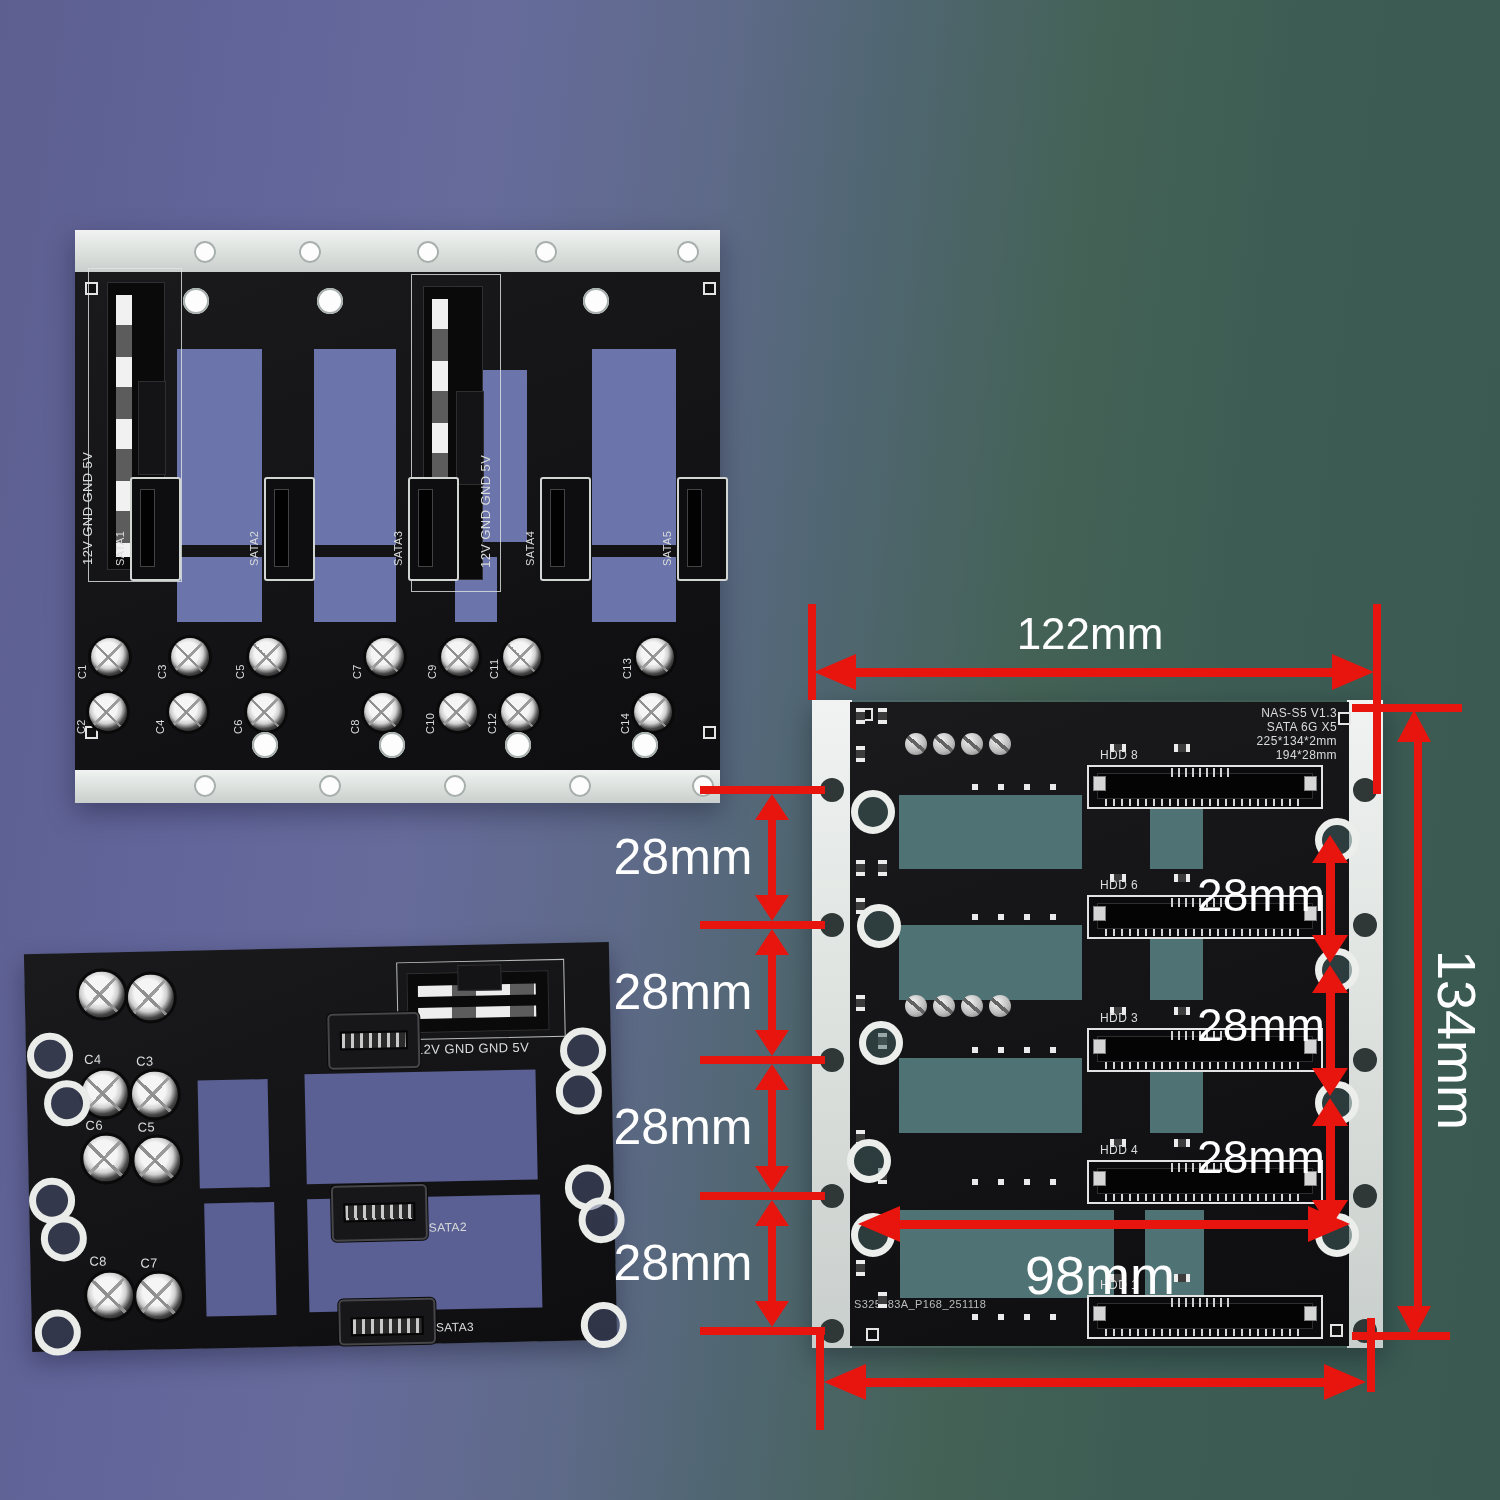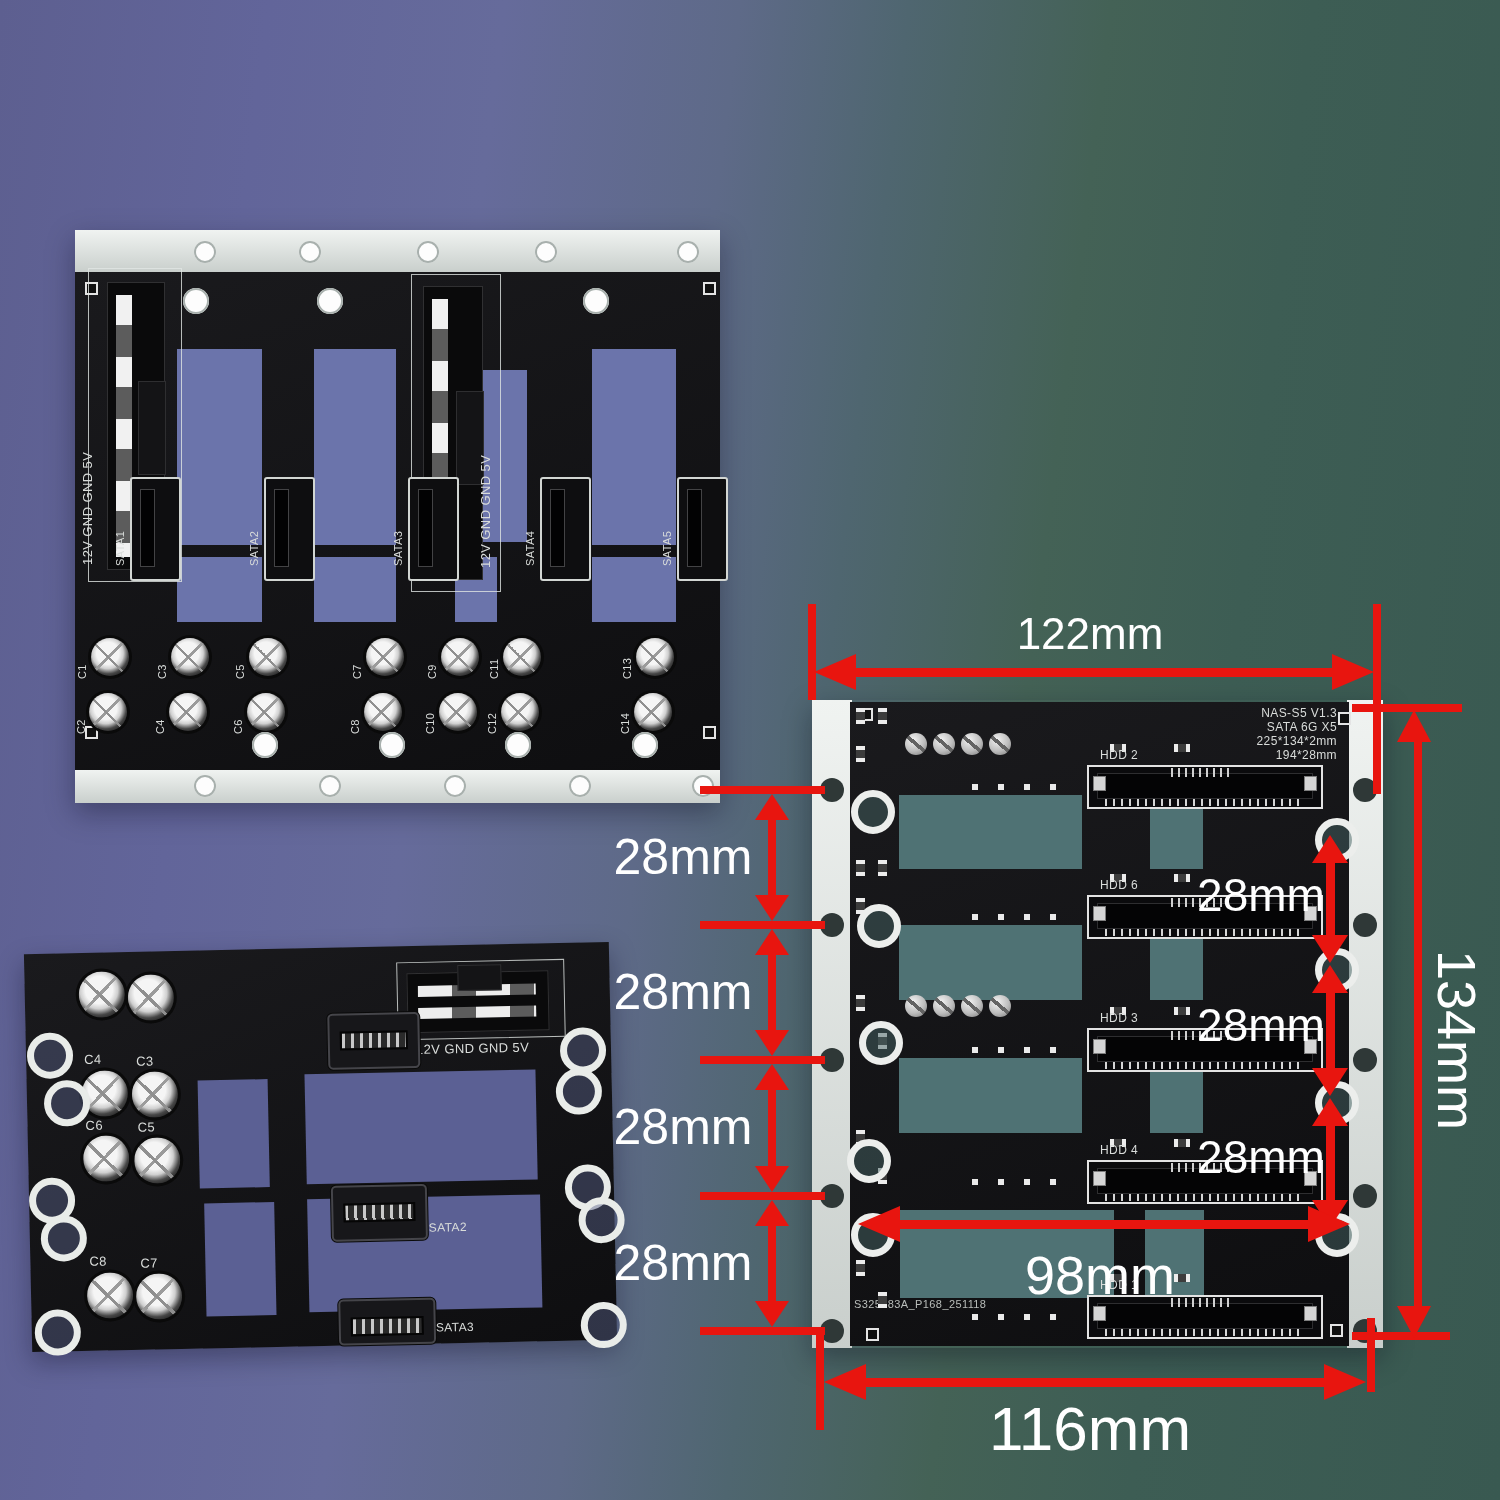--- a/index.html
+++ b/index.html
@@ -295,21 +295,21 @@
     <i class="a ringT" style="left:35px;top:439px;width:30px;height:30px;"></i>
     <i class="a ringT" style="left:39px;top:513px;width:30px;height:30px;"></i>
     <i class="a ringT" style="left:503px;top:118px;width:30px;height:30px;"></i>
     <i class="a ringT" style="left:503px;top:248px;width:30px;height:30px;"></i>
     <i class="a ringT" style="left:503px;top:381px;width:30px;height:30px;"></i>
     <i class="a ringT" style="left:503px;top:513px;width:30px;height:30px;"></i>
 
     <i class="a pads" style="left:160px;top:84px;width:100px;"></i>
     <i class="a smdh" style="left:298px;top:44px;"></i>
     <i class="a smdh" style="left:362px;top:44px;"></i>
-    <div class="a slk" style="left:288px;top:49px;width:70px;font-size:12px;">HDD 2</div>
+    <div class="a slk" style="left:288px;top:49px;width:70px;font-size:12px;">HDD 8</div>
     <div class="a hddbox" style="left:275px;top:65px;">
       <i class="hddconn"></i>
         <i class="hddtab"></i>
         <i class="hddpins"></i>
       <i class="hddend" style="left:4px;"></i>
         <i class="hddend" style="right:4px;"></i>
     </div>
 
     <i class="a pads" style="left:160px;top:214px;width:100px;"></i>
     <i class="a smdh" style="left:298px;top:174px;"></i>
@@ -412,15 +412,14 @@
   <i class="a tri tl" style="left:858px;top:1206px;"></i>
   <i class="a red" style="left:896px;top:1220px;width:414px;height:9px;"></i>
   <i class="a tri tr" style="left:1308px;top:1206px;"></i>
   <div class="a dl" style="left:980px;top:1248px;width:240px;font-size:54px;">98mm</div>
 
   <i class="a red" style="left:816px;top:1330px;width:8px;height:100px;"></i>
   <i class="a red" style="left:1367px;top:1318px;width:8px;height:74px;"></i>
   <i class="a tri tl" style="left:824px;top:1364px;"></i>
   <i class="a red" style="left:864px;top:1378px;width:462px;height:9px;"></i>
   <i class="a tri tr" style="left:1324px;top:1364px;"></i>
-  <div class="a dl" style="left:945px;top:1398px;width:290px;font-size:62px;">116mm</div>
 
 </div>
 
 </body></html>

